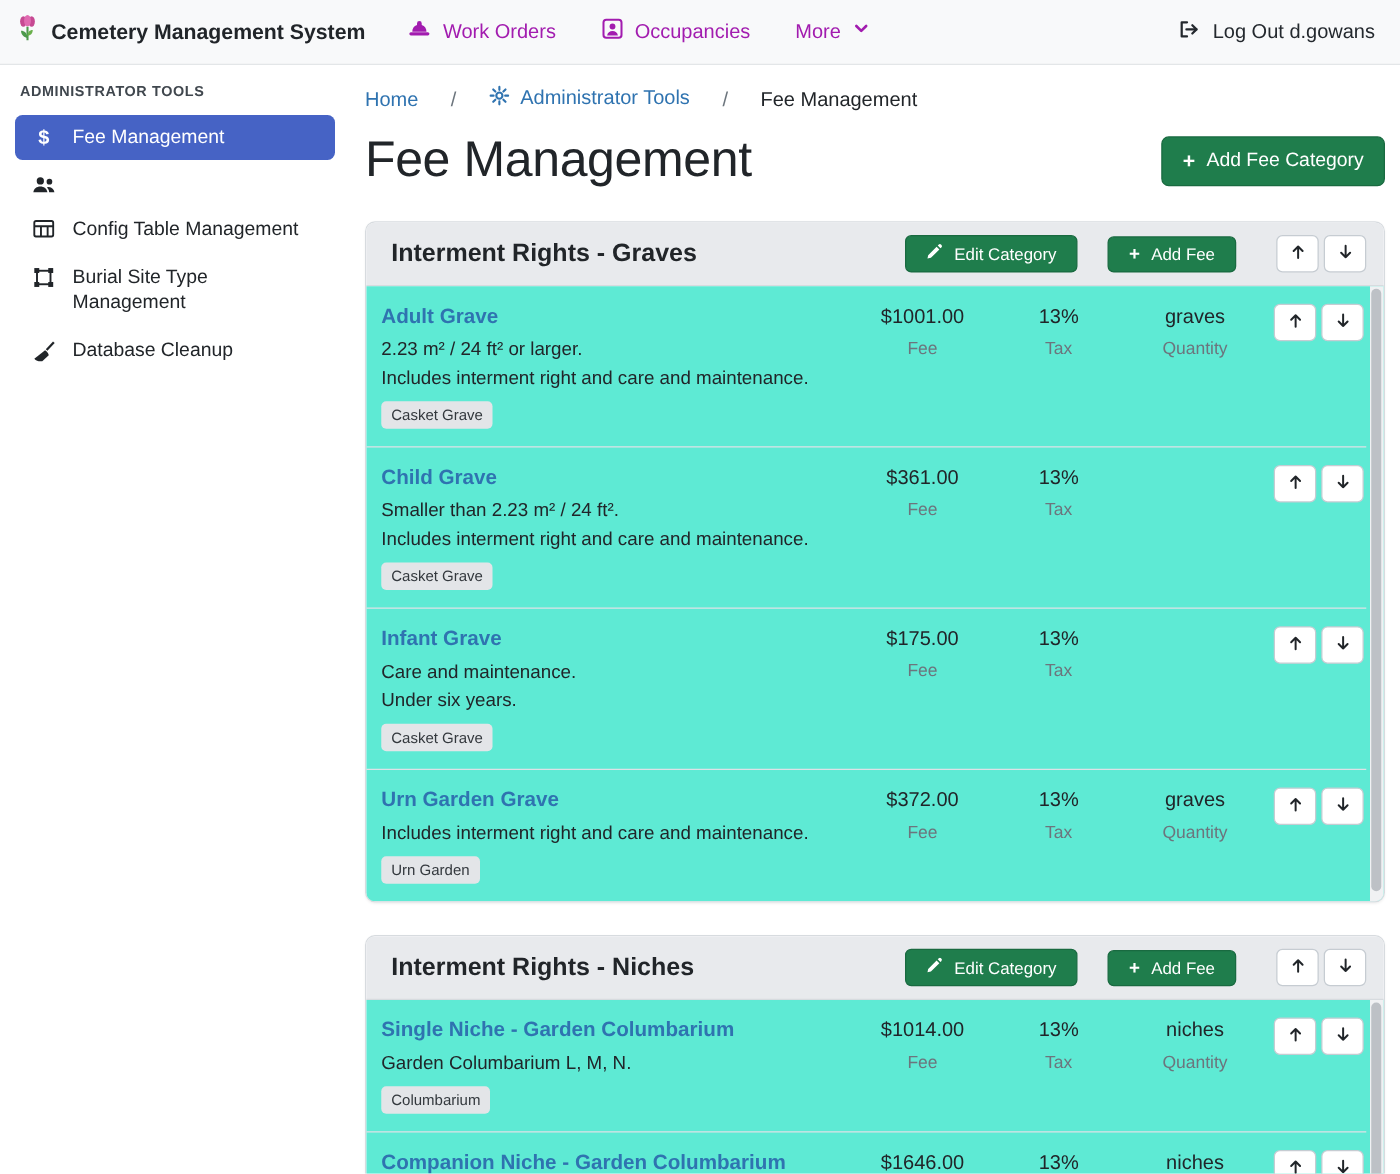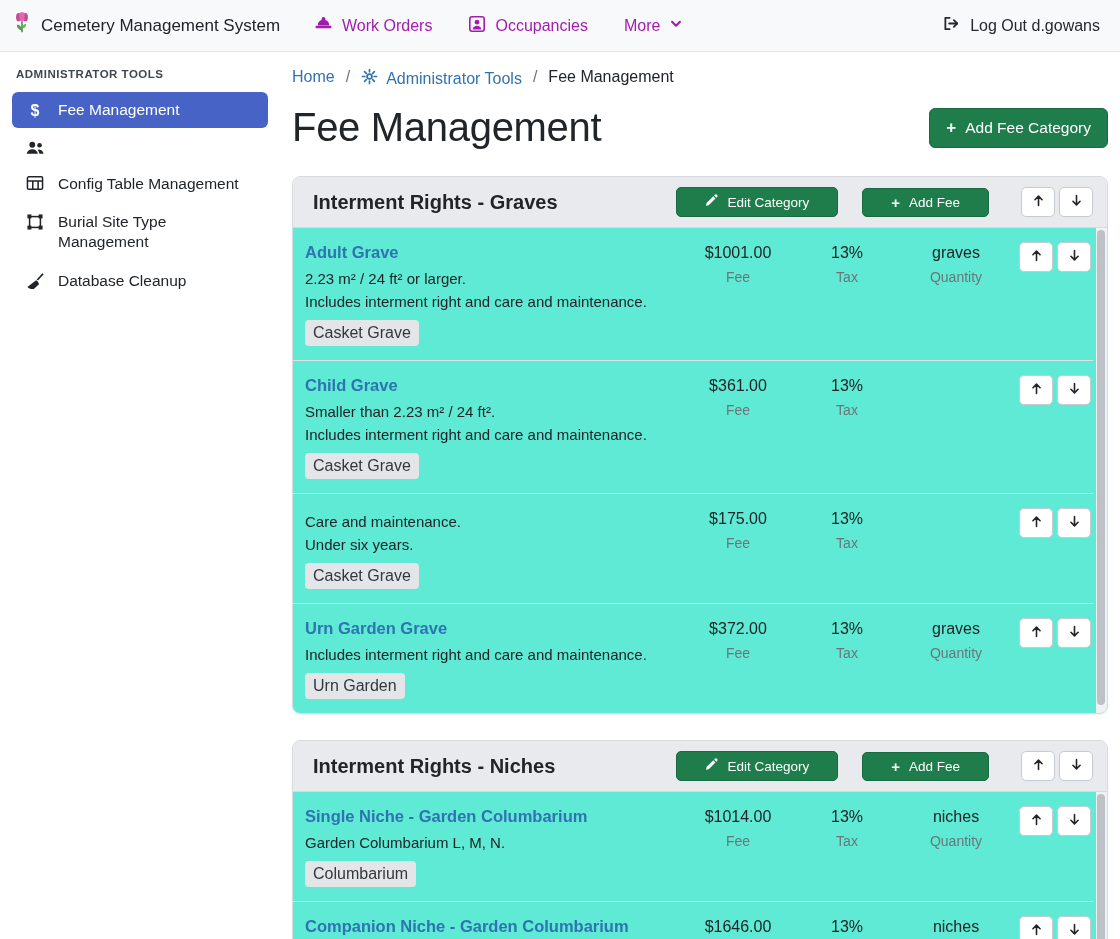--- a/index.html
+++ b/index.html
@@ -3,70 +3,70 @@
 <meta charset="utf-8">
 <style>
   *{box-sizing:border-box}
   body{margin:0;width:1120px;height:939px;overflow:hidden;background:#fff;color:#212529;
        font-family:"Liberation Sans","DejaVu Sans",sans-serif;}
   a{text-decoration:none;color:#2f73b0}
   button{font-family:inherit;cursor:pointer}
 
   
   .navbar{height:52px;display:flex;align-items:center;background:#f8f9fa;border-bottom:1px solid #e3e6e8;padding:0 20px 0 12px}
-  .brand{display:flex;align-items:center;gap:9px;font-size:17px;font-weight:400;color:#212529;cursor:pointer}
+  .brand{display:flex;align-items:center;gap:9px;font-size:17px;font-weight:700;color:#212529;cursor:pointer}
   .nav-items{display:flex;align-items:center;gap:36px;margin-left:34px}
   .nav-item{display:flex;align-items:center;gap:9px;font-size:16px;color:#a21caf;background:none;border:none;padding:0}
   .nav-spacer{flex:1}
   .logout{display:flex;align-items:center;gap:9px;font-size:16px;color:#24292e;background:none;border:none;padding:0}
 
   
   .layout{display:flex;height:887px}
   .sidebar{width:280px;flex:0 0 280px;padding-top:14px}
   .sidebar-heading{padding:2px 16px 10px;font-size:11.5px;font-weight:700;letter-spacing:.5px;color:#40474e}
   .sidebar-item{display:flex;align-items:flex-start;gap:12px;margin:2px 12px;padding:8px 12px;border-radius:6px;
                 font-size:15.5px;line-height:1.3;color:#212529;cursor:pointer}
   .sidebar-item.active{background:#4663c5;color:#fff}
   .sidebar-item .icon{width:22px;flex:0 0 22px;display:flex;justify-content:center;padding-top:1px}
   .dollar{font-weight:700;font-size:16px;line-height:1.2}
 
   .main{flex:1;padding:16px 12px 0;overflow:hidden}
 
   
-  .breadcrumb{display:flex;align-items:flex-start;gap:11px;font-size:16px}
+  .breadcrumb{display:flex;align-items:flex-end;gap:26px;font-size:16px}
   .crumb-link{display:flex;align-items:center;gap:8px;color:#2f73b0;cursor:pointer}
   .crumb-sep{color:#6c757d}
   .crumb-current{color:#212529}
   .title-row{display:flex;align-items:center;justify-content:space-between;margin-top:16px}
   h1{margin:0;font-size:40px;font-weight:500;letter-spacing:-.3px}
 
   .btn-green{display:inline-flex;align-items:center;gap:9px;background:#1f7d4c;border:1px solid #196a40;color:#fff;border-radius:6px}
   .btn-green.lg{padding:10px 16px;font-size:15.5px}
-  .btn-green.sm{padding:6px 28px;font-size:13.5px;border-radius:5px}
+  .btn-green.sm{padding:6px 16px;font-size:13.5px;border-radius:5px}
   .plus{font-size:17px;font-weight:700;line-height:1}
   .sm .plus{font-size:15px}
 
   
   .card{margin-top:26px;border:1px solid #d7dbdf;border-radius:8px;box-shadow:0 1px 2px rgba(0,0,0,.06);overflow:hidden}
   .card-header{background:#e8eaed;border-bottom:1px solid #d7dbdf;padding:10px 14px 10px 20px;display:flex;align-items:center;gap:24px}
   .card-title{flex:1;font-size:20px;font-weight:700}
   .arrow-btn{width:34px;height:30px;display:inline-flex;align-items:center;justify-content:center;background:#fff;
              border:1px solid #c6ccd2;border-radius:5px;color:#212529}
   .arrow-group{display:flex;gap:4px;margin-left:8px}
 
   .card-body{position:relative;padding-right:14px;background:#5eead4}
   .scroll-track{position:absolute;top:0;right:0;bottom:0;width:11px;background:#f0f1f3}
   .scroll-thumb{position:absolute;top:2px;bottom:8px;left:1px;width:8px;border-radius:4px;background:#bdc1c6}
 
   .fee-row{display:grid;grid-template-columns:1fr 110px 100px 110px 76px;column-gap:4px;
            padding:13px 2px 14px 12px;align-items:start}
   .fee-row + .fee-row{border-top:1px solid #dee2e6}
   .fee-name{font-size:16.5px;font-weight:700;color:#2f73b0;display:inline-block;margin:2px 0 2px}
   .fee-desc{margin:6px 0 0;font-size:15px}
-  .badge{display:inline-block;margin-top:10px;background:#e3e5e8;color:#33383d;font-size:16px;padding:4px 8px;border-radius:4px}
+  .badge{display:inline-block;margin-top:10px;background:#e3e5e8;color:#33383d;font-size:12px;padding:4px 8px;border-radius:4px}
   .fee-col{text-align:center;padding-top:3px}
   .fee-col .val{font-size:16px}
   .fee-col .lbl{margin-top:7px;font-size:14px;color:#6c757d}
   .row-arrows{display:flex;gap:4px;justify-content:flex-end;padding-top:1px}
 </style>
 </head>
 <body>
 
 <nav class="navbar">
   <div class="brand">
@@ -296,20 +296,21 @@
                 </button>
                 <button class="arrow-btn">
                   <span><svg width="15" height="15" viewBox="0 0 16 16" fill="none" stroke="currentColor" stroke-width="1.7" stroke-linecap="round" stroke-linejoin="round">
                       <path d="M8 2.8v9.8M4.2 8.8 8 12.6l3.8-3.8"></path>
                     </svg></span>
                 </button>
               </div>
             </div>
             <div class="fee-row">
               <div class="fee-left">
+                <div><a class="fee-name" href="#">Infant Grave</a></div>
                 <p class="fee-desc">Care and maintenance.</p>
                 <p class="fee-desc">Under six years.</p>
                 <div><span class="badge">Casket Grave</span></div>
               </div>
               <div class="fee-col">
                 <div class="val">$175.00</div>
                 <div class="lbl">Fee</div>
               </div>
               <div class="fee-col">
                 <div class="val">13%</div>

